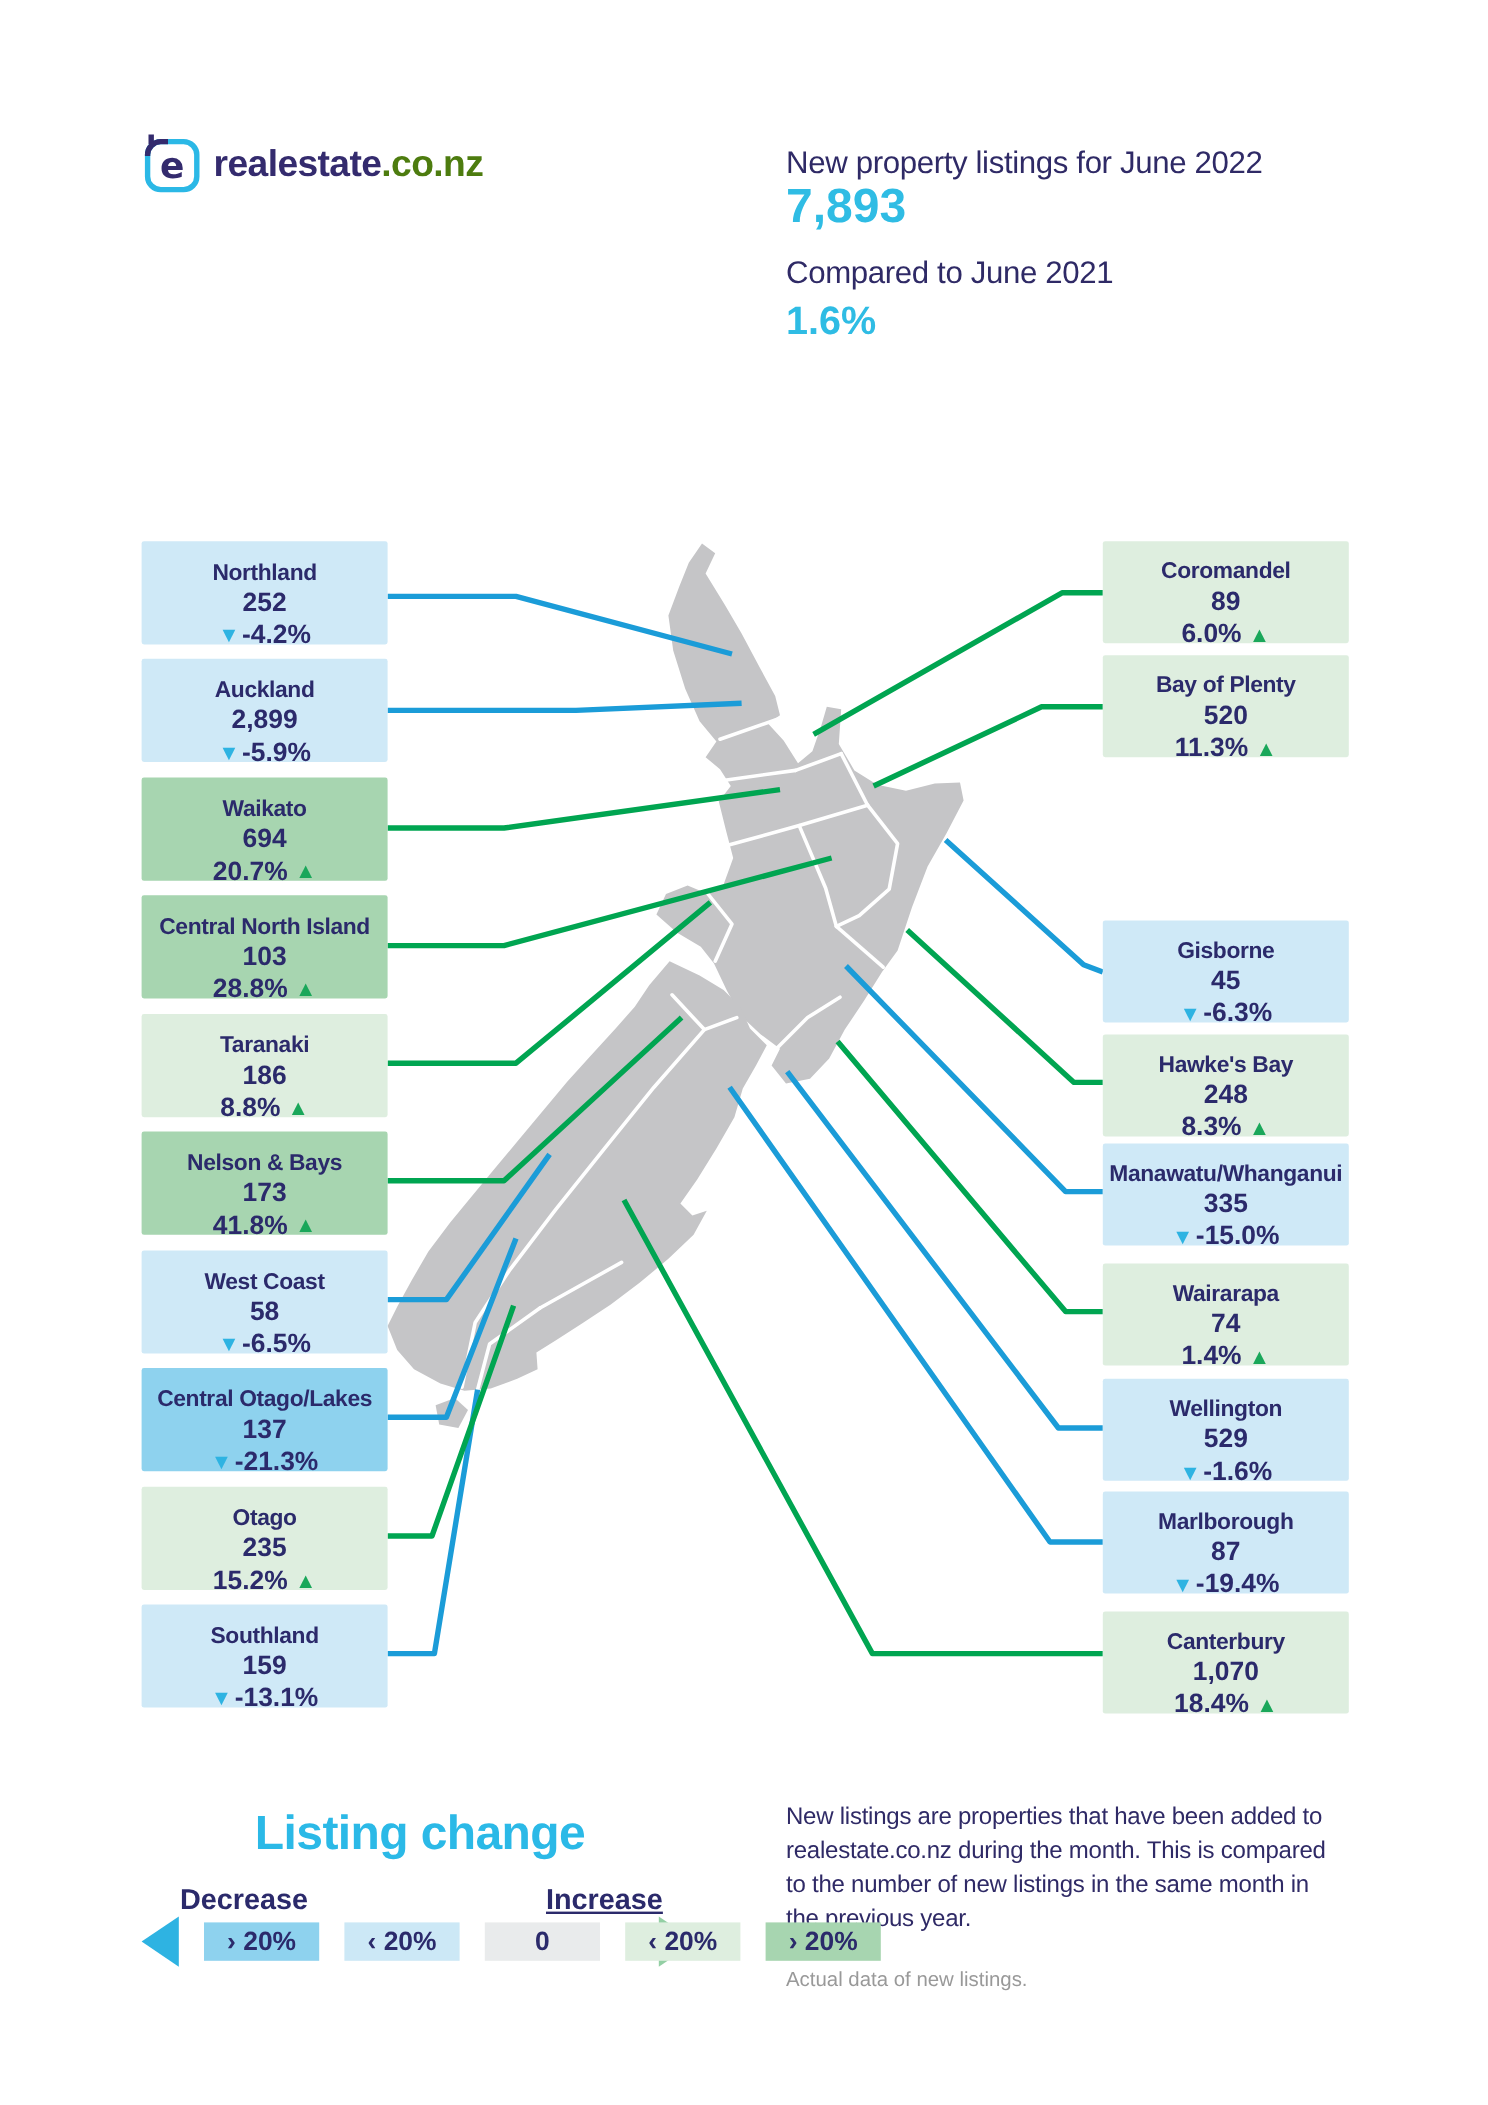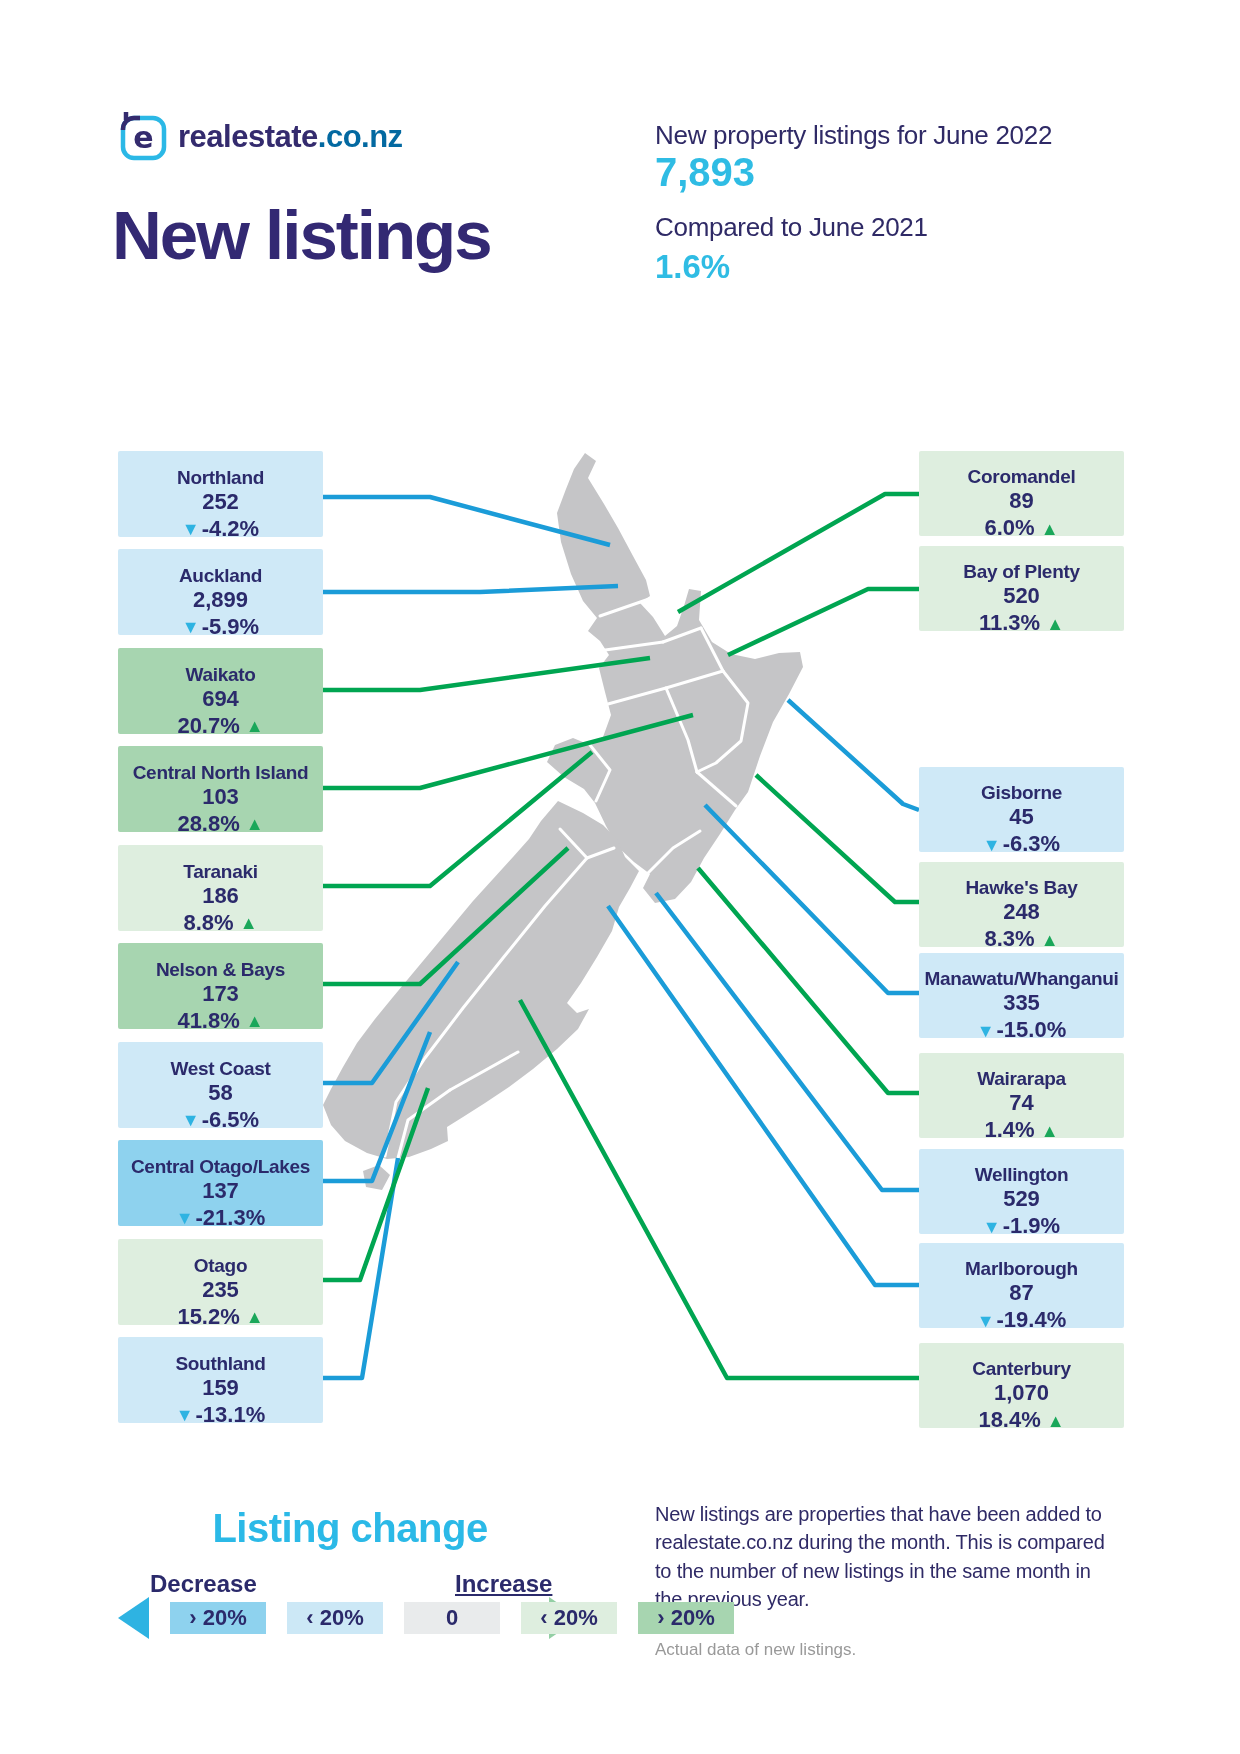--- a/index.html
+++ b/index.html
@@ -6,21 +6,21 @@
   html,body { background:#ffffff; }
   .page {
     position:relative; width:1240px; height:1754px; background:#ffffff;
     font-family:"Liberation Sans","DejaVu Sans",sans-serif; color:#2b2a6b; overflow:hidden;
   }
 
   
   .logo-row { position:absolute; left:118px; top:110px; display:flex; align-items:center; }
   .logo-text { font-size:31px; font-weight:bold; margin-left:10px; letter-spacing:-0.5px; }
   .logo-text .brand { color:#342b6e; }
-  .logo-text .domain { color:#0369a1; }
+  .logo-text .domain { color:#4d7c0f; }
   .page-title { position:absolute; left:112px; top:196px; font-size:69px; font-weight:bold; color:#332973; letter-spacing:-2px; }
 
   .stat-label { position:absolute; left:655px; font-size:26px; font-weight:500; color:#2f2a66; letter-spacing:-0.3px; }
   .stat-value { position:absolute; left:655px; font-weight:bold; color:#2fbce4; }
 
   
   .rbox {
     position:absolute; width:205px; height:86px; border-radius:2px; z-index:3;
     display:flex; flex-direction:column; justify-content:center; align-items:center;
     text-align:center; color:#2b2a6b; line-height:1.22;
@@ -115,21 +115,20 @@
   <div class="logo-row">
     <svg width="50" height="54" viewBox="0 0 50 54">
       <rect x="5" y="8" width="41" height="40" rx="11" fill="none" stroke="#2bb8e6" stroke-width="4.5"></rect>
       <path d="M5 20 v-1 a11 11 0 0 1 11 -11 h6" fill="none" stroke="#342b6e" stroke-width="4.5"></path>
       <path d="M8 10 L8 2" fill="none" stroke="#342b6e" stroke-width="4.5"></path>
       <text x="25.5" y="38" font-size="30" font-weight="bold" fill="#342b6e" text-anchor="middle" font-family="DejaVu Sans, sans-serif">e</text>
     </svg>
     <div class="logo-text"><span class="brand">realestate</span><span class="domain">.co.nz</span></div>
   </div>
 
-  <div class="page-title">New listings</div>
 
   <div class="stat-label" style="top:120px;">New property listings for June 2022</div>
   <div class="stat-value" style="top:150px; font-size:40px;">7,893</div>
   <div class="stat-label" style="top:212px;">Compared to June 2021</div>
   <div class="stat-value" style="top:248px; font-size:33px;">1.6%</div>
 
   <div class="rbox tone-blue-light" style="left:118px; top:451px;">
     <div class="rname">Northland</div>
     <div class="rval">252</div>
     <div class="rchg">
@@ -256,21 +255,21 @@
     <div class="rchg">
         <span>1.4%</span>
         <span class="tri tri-up">▲</span>
       </div>
   </div>
   <div class="rbox tone-blue-light" style="left:919px; top:1149px; height:85px;">
     <div class="rname">Wellington</div>
     <div class="rval">529</div>
     <div class="rchg">
         <span class="tri tri-down">▼</span>
-        <span>-1.9%</span>
+        <span>-1.6%</span>
       </div>
   </div>
   <div class="rbox tone-blue-light" style="left:919px; top:1243px; height:85px;">
     <div class="rname">Marlborough</div>
     <div class="rval">87</div>
     <div class="rchg">
         <span class="tri tri-down">▼</span>
         <span>-19.4%</span>
       </div>
   </div>

